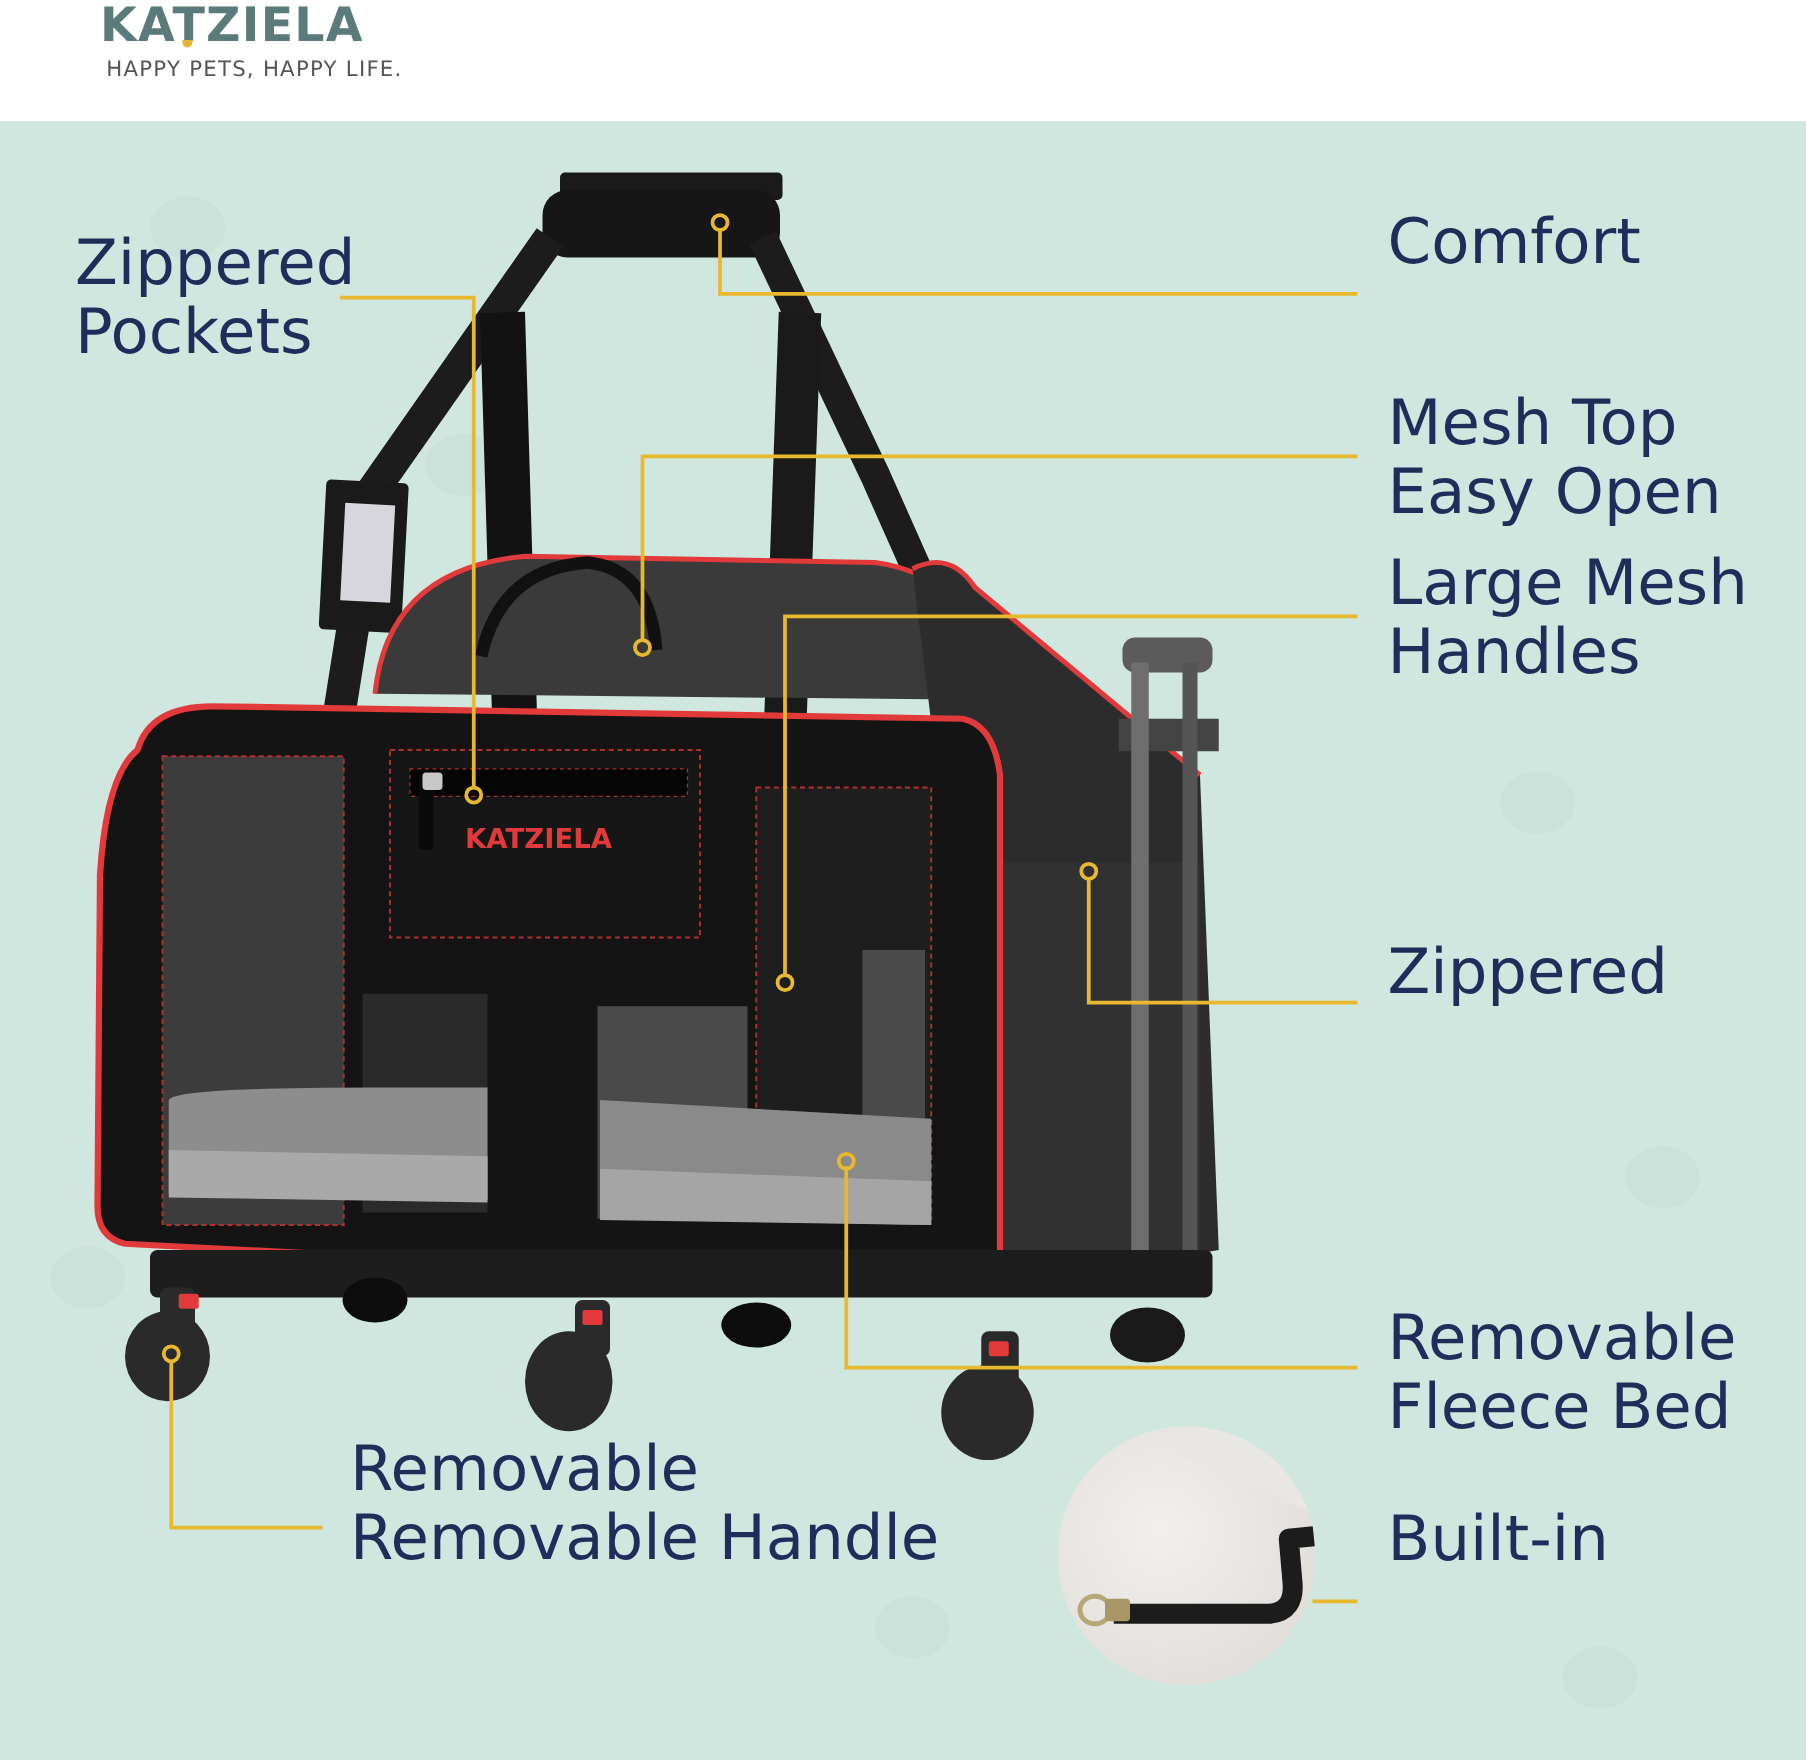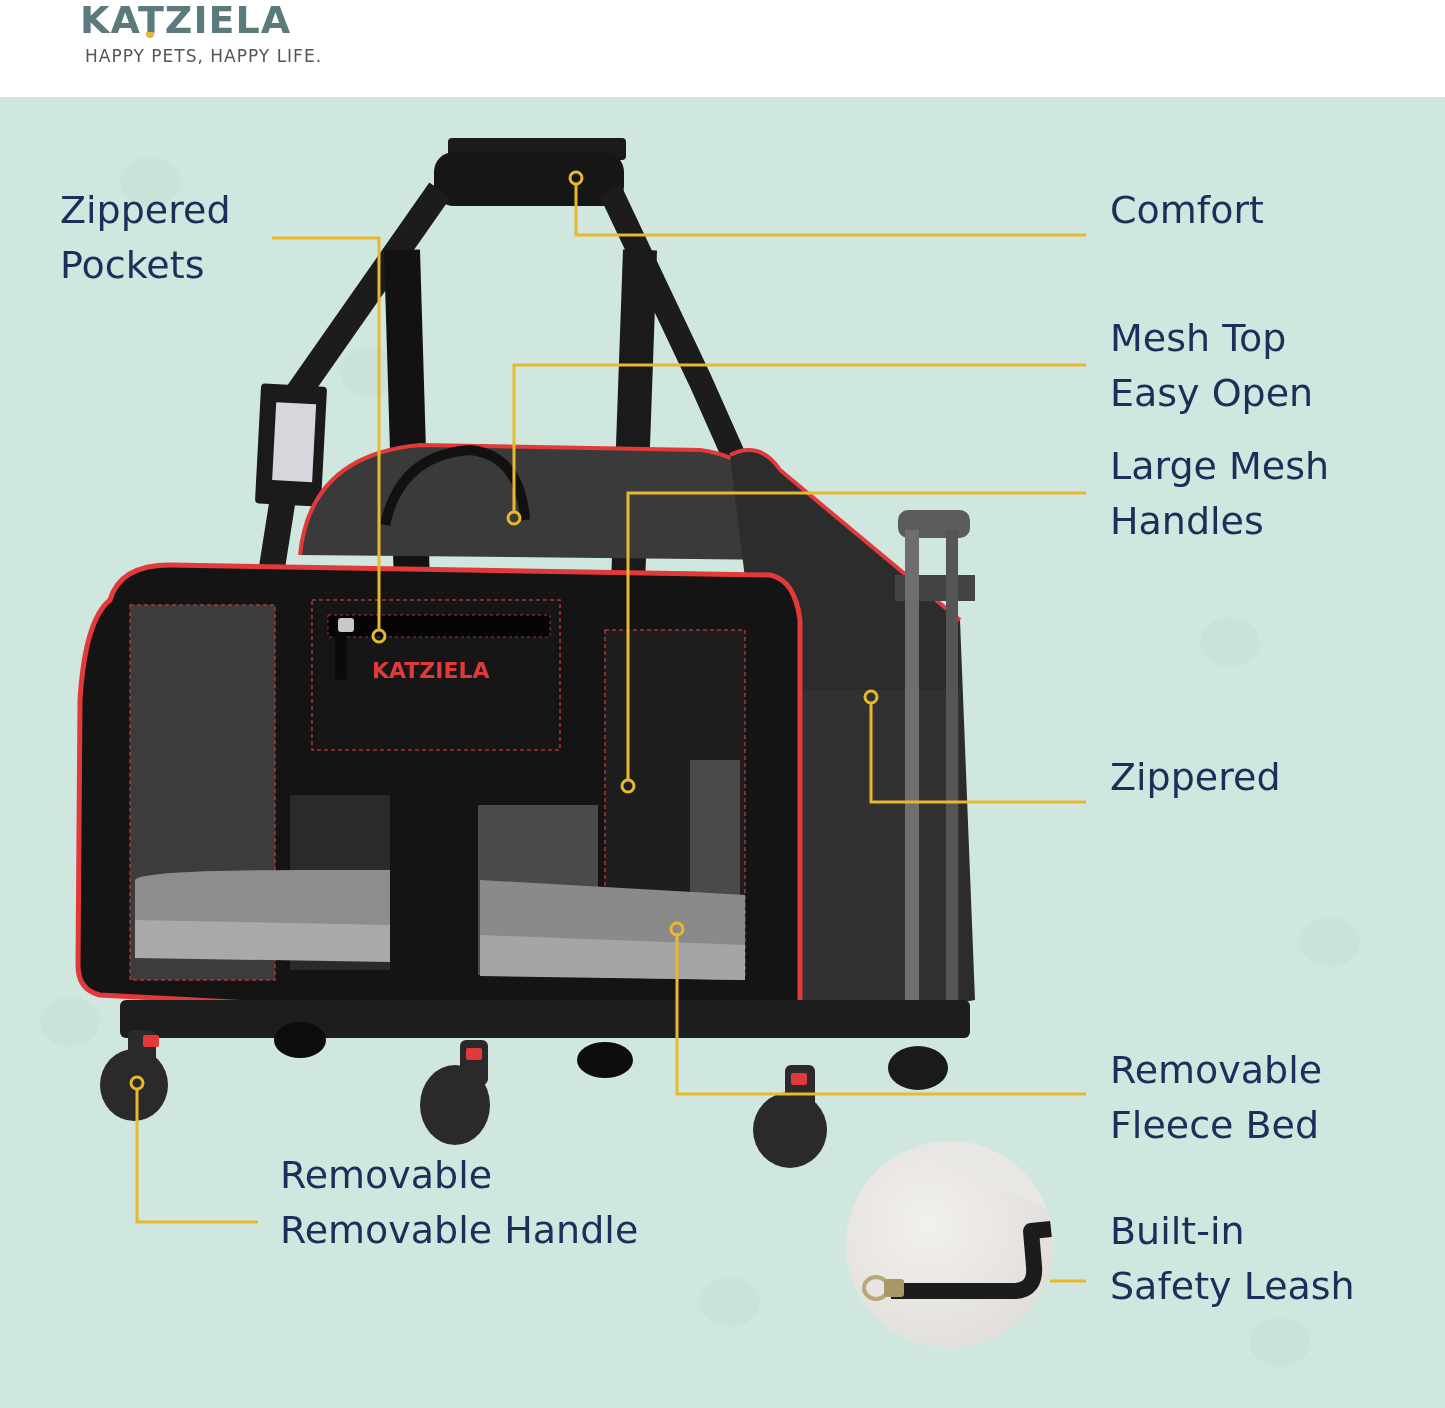--- a/index.html
+++ b/index.html
@@ -7,21 +7,21 @@
   body { position: relative; font-family: "Liberation Sans", "DejaVu Sans", sans-serif; }
 
   .header { position: absolute; left: 0; top: 0; width: 1445px; height: 97px; background: #ffffff; }
   .logo { position: absolute; left: 80px; top: 0px; font-family: "DejaVu Sans", sans-serif; font-weight: bold; font-size: 38px; letter-spacing: 1px; color: #5b7a7c; line-height: 40px; }
   .tagline { position: absolute; left: 85px; top: 46px; font-family: "DejaVu Sans", sans-serif; font-size: 17px; letter-spacing: 1px; color: #555; }
   .logo-dot { position: absolute; left: 146px; top: 32px; width: 8px; height: 6px; background: #e3b53a; border-radius: 0 0 4px 4px; }
 
   .stage { position: absolute; left: 0; top: 97px; width: 1445px; height: 1311px; background: #d0e7df; overflow: hidden; }
   .paw { position: absolute; width: 60px; height: 50px; border-radius: 50%; background: #c6ded6; opacity: 0.55; }
 
-  .label { position: absolute; font-family: "DejaVu Sans", sans-serif; font-size: 38px; line-height: 55px; color: #1d2e5a; white-space: nowrap; }
+  .label { position: absolute; font-family: "DejaVu Sans", sans-serif; font-size: 50px; line-height: 55px; color: #1d2e5a; white-space: nowrap; }
   .label span { display: block; }
 
   svg.art { position: absolute; left: 0; top: 0; }
 
   .leash-photo { position: absolute; left: 846px; top: 1141px; width: 207px; height: 207px; border-radius: 50%; background: radial-gradient(circle at 40% 40%, #f2f0ed, #dcd9d5); overflow: hidden; }
 </style>
 </head>
 <body>
 
 <div class="header">
@@ -143,21 +143,21 @@
     <path d="M45 150 L170 150 Q190 148 188 125 L185 90 L205 88" stroke="#1c1c1c" stroke-width="16" fill="none" stroke-linejoin="round"></path>
     <ellipse cx="30" cy="147" rx="12" ry="11" fill="none" stroke="#b8a878" stroke-width="4"></ellipse>
     <rect x="38" y="138" width="20" height="18" rx="3" fill="#a89868"></rect>
   </svg>
 </div>
 
 <div class="label" style="left:60px;top:183px">
   <span>Zippered</span>
   <span>Pockets</span>
 </div>
-<div class="label" style="left:1110px;top:183px">
+<div class="label" style="left:1110px;top:166px">
   <span>Comfort</span>
 </div>
 <div class="label" style="left:1110px;top:311px">
   <span>Mesh Top</span>
   <span>Easy Open</span>
 </div>
 <div class="label" style="left:1110px;top:439px">
   <span>Large Mesh</span>
   <span>Handles</span>
 </div>
@@ -167,14 +167,13 @@
 <div class="label" style="left:1110px;top:1043px">
   <span>Removable</span>
   <span>Fleece Bed</span>
 </div>
 <div class="label" style="left:280px;top:1148px">
   <span>Removable</span>
   <span>Removable Handle</span>
 </div>
 <div class="label" style="left:1110px;top:1204px">
   <span>Built-in</span>
-  <span>Safety Leash</span>
 </div>
 
 </body></html>

